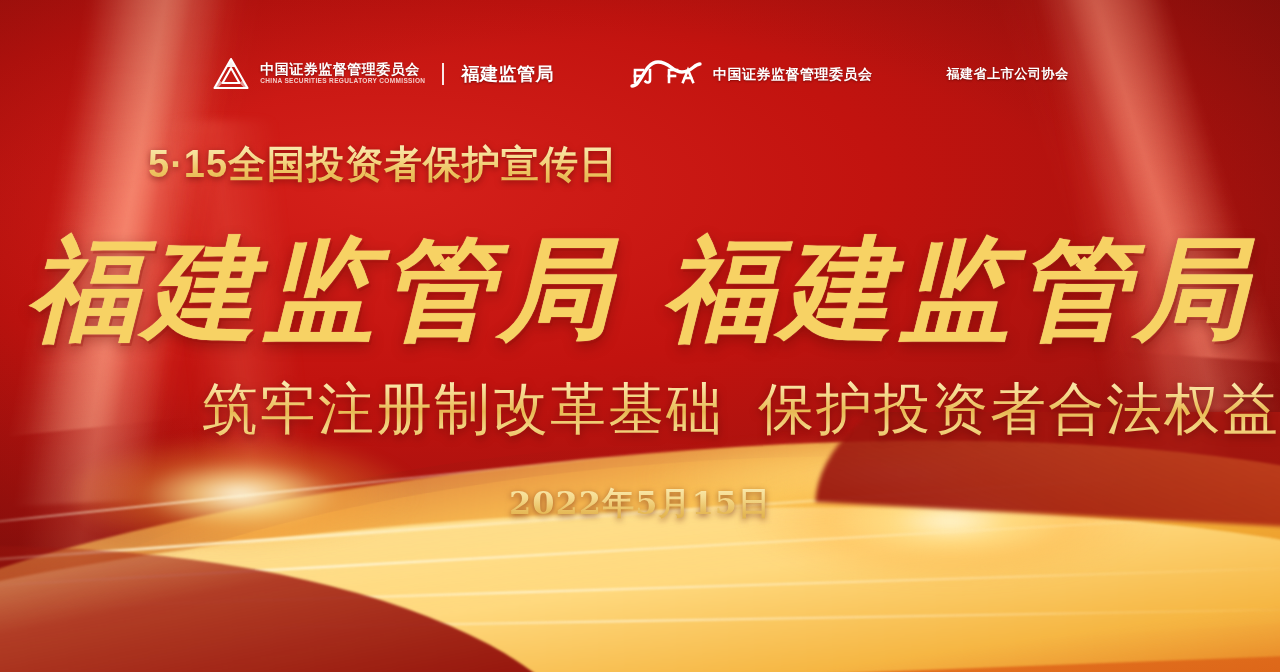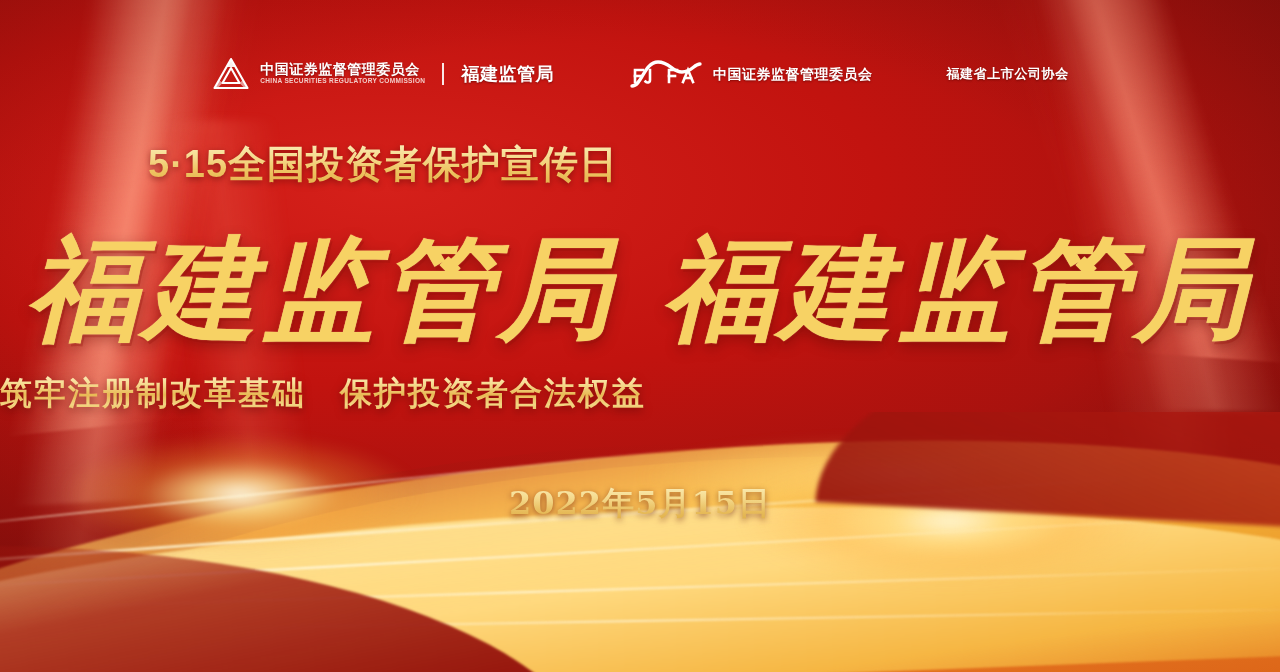--- a/index.html
+++ b/index.html
@@ -224,22 +224,22 @@
     font-style:italic;
     text-shadow:
       0 0 1px rgba(255,232,150,.9),
       2px 3px 0 rgba(150,16,10,.30),
       0 5px 14px rgba(90,8,5,.45);
   }
   .headline .gap{ display:inline-block; width:46px; }
 
   .slogan{
     position:absolute; left:0; right:0; top:372px;
-    text-align:left; white-space:nowrap;
-    font-size:32px; font-weight:700; letter-spacing:2px;
+    text-align:right; white-space:nowrap;
+    font-size:56px; font-weight:400; letter-spacing:2px;
     background:linear-gradient(180deg,#fdf3c6 0%,#f7dc93 26%,#e8b954 52%,#f3d583 74%,#e2ab42 100%);
     -webkit-background-clip:text; background-clip:text;
     color:transparent; -webkit-text-fill-color:transparent;
     filter:drop-shadow(0 3px 4px rgba(84,6,4,.55));
   }
   .slogan .gap{ display:inline-block; width:34px; }
 
   .datestamp{
     position:absolute; left:0; right:0; top:482px;
     text-align:center; white-space:nowrap;

